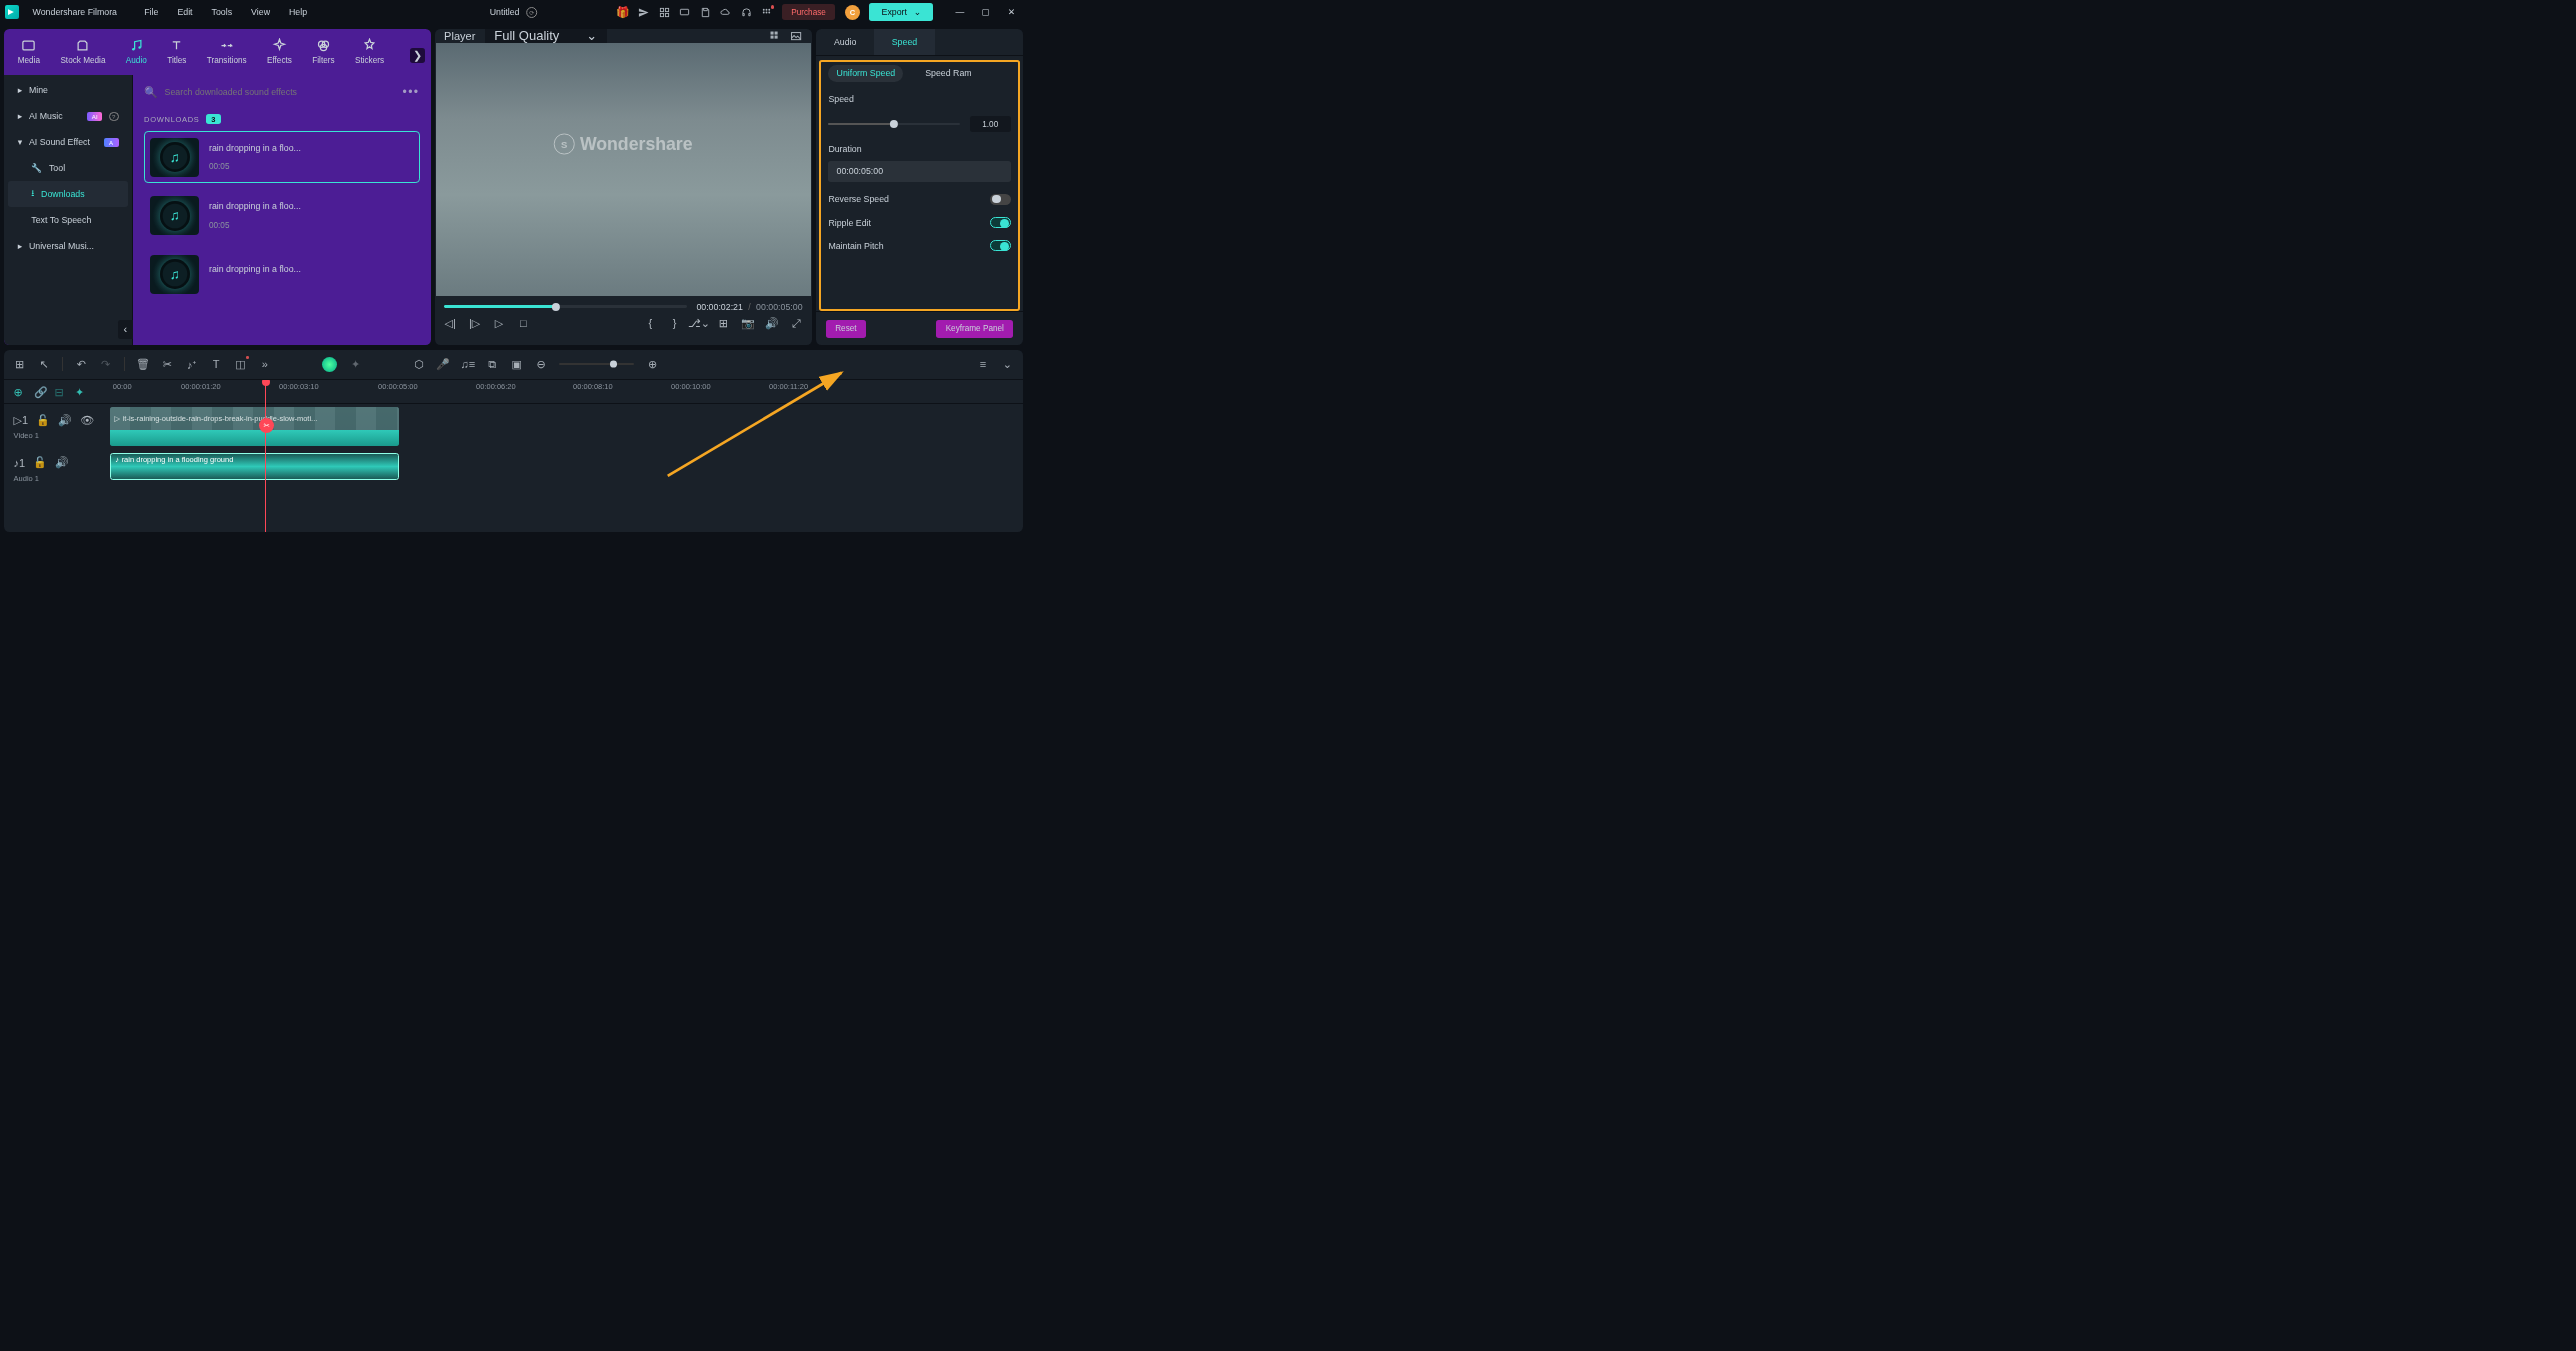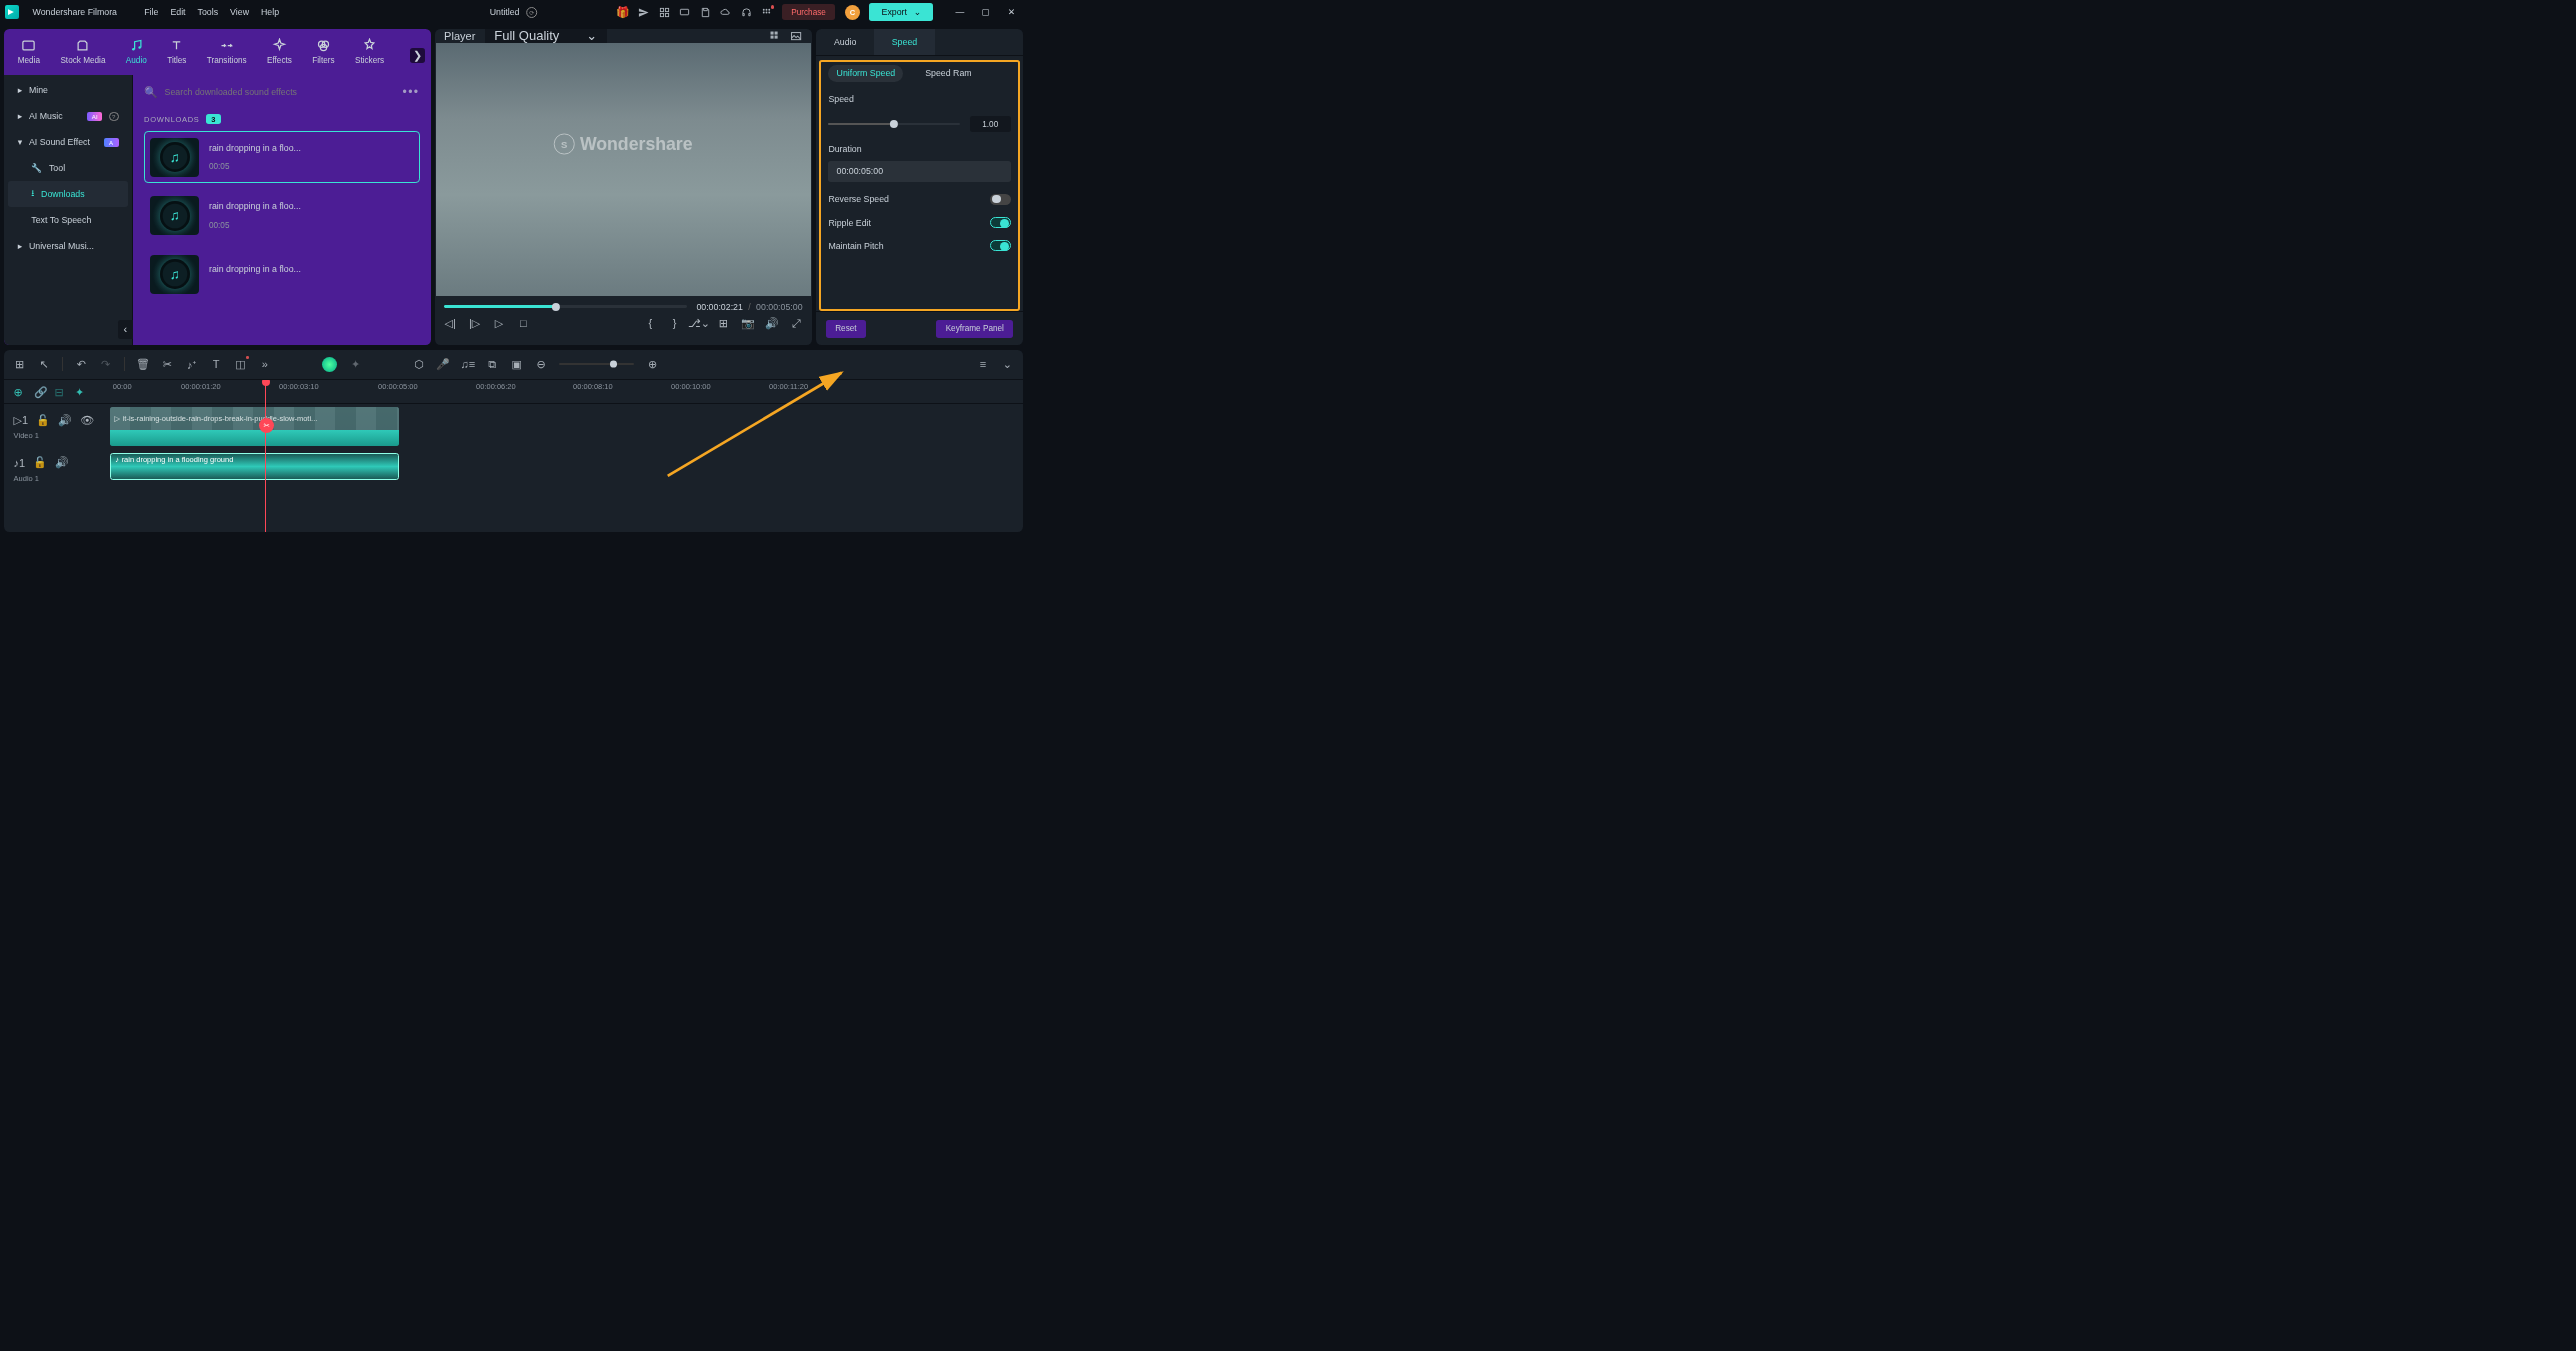--- a/index.html
+++ b/index.html
@@ -3,21 +3,21 @@
 <meta charset="utf-8">
 <style>
 * { margin:0; padding:0; box-sizing:border-box; font-family:"Segoe UI",Arial,sans-serif; user-select:none; }
 body { background:#0d1117; color:#c9d1d9; width:1027px; height:540px; overflow:hidden; position:relative; }
 
 
 .titlebar { height:24.5px; background:#0d1117; display:flex; align-items:center; padding:0 5.4px; gap:13.6px; font-size:8.8px; }
 .titlebar .logo { width:13.6px; height:13.6px; background:linear-gradient(135deg,#0ed8c8,#0aa); border-radius:2px; position:relative; }
 .titlebar .logo::after { content:"▶"; position:absolute; left:2.7px; top:1.4px; font-size:7.5px; color:#fff; }
 .titlebar .app-name { font-weight:500; }
-.titlebar .menus { display:flex; gap:12px; margin-left:13.6px; }
+.titlebar .menus { display:flex; gap:19px; margin-left:13.6px; }
 .titlebar .menus span { cursor:pointer; }
 .titlebar .spacer { flex:1; }
 .titlebar .doc-title { position:absolute; left:50%; transform:translateX(-50%); display:flex; align-items:center; gap:6.8px; }
 .titlebar .doc-title .cloud { width:11px; height:11px; border:1px solid #888; border-radius:50%; display:flex; align-items:center; justify-content:center; font-size:6.1px; color:#888;}
 .titlebar .right { display:flex; align-items:center; gap:9.5px; }
 .tb-icon { width:11px; height:11px; opacity:.85; cursor:pointer; display:inline-flex; align-items:center; justify-content:center; }
 .tb-icon.gift { color:#2fd87a; font-size:11px;}
 .tb-dot { position:relative; }
 .tb-dot::after { content:""; position:absolute; top:-1.4px; right:-2px; width:3.4px;height:3.4px;background:#ff5a5a;border-radius:50%; }
 .purchase-btn { background:#3a1f24; color:#ff6b6b; padding:3.4px 9.5px; border-radius:2.7px; font-size:8.2px; cursor:pointer; }
@@ -103,21 +103,21 @@
 .val-box { background:#12171e; padding:3.4px 9.5px; border-radius:2.7px; font-size:8.2px; min-width:41px; text-align:center;}
 .dur-box { background:#2a3139; padding:5.4px 8.2px; border-radius:2.7px; font-size:8.8px;}
 .toggle-row { display:flex; align-items:center; justify-content:space-between; font-size:8.8px;}
 .toggle { width:20.4px; height:11px; border-radius:5.4px; position:relative; cursor:pointer;}
 .toggle.off { background:#444;}
 .toggle.on { background:#0d3a38; border:0.7px solid #3ae4d4;}
 .toggle .knob { position:absolute; top:0.7px; width:8.8px;height:8.8px;border-radius:50%;}
 .toggle.off .knob { left:1.4px; background:#c9d1d9;}
 .toggle.on .knob { right:0.7px; background:#3ae4d4;}
 .rfooter { height:34px; border-top:0.7px solid #0d1117; display:flex; align-items:center; justify-content:space-between; padding:0 9.5px;}
-.rbtn { background:#4c1d95; padding:4.8px 9.5px; border-radius:2.7px; font-size:8.2px; cursor:pointer;}
+.rbtn { background:#a21caf; padding:4.8px 9.5px; border-radius:2.7px; font-size:8.2px; cursor:pointer;}
 
 
 .timeline { margin:0 4.1px 4.1px; height:182px; background:#1a2129; border-radius:5.4px; display:flex; flex-direction:column; overflow:hidden;}
 .tl-toolbar { height:30px; display:flex; align-items:center; padding:0 9.5px; gap:12.2px; border-bottom:0.7px solid #0d1117;}
 .tl-toolbar .tic { width:12.2px;height:12.2px;opacity:.8;cursor:pointer; display:flex;align-items:center;justify-content:center;}
 .tl-toolbar .divider { width:0.7px;height:13.6px;background:#333;}
 .tl-toolbar .hasdot { position:relative;}
 .tl-toolbar .hasdot::after { content:"";position:absolute;top:-2px;right:-2px;width:2.7px;height:2.7px;background:#ff5a5a;border-radius:50%;}
 .tl-toolbar .sp3 { flex:0 0 27px;}
 .tl-toolbar .ai-ball { width:15px;height:15px;border-radius:50%;background:radial-gradient(circle,#4fffa0,#0a8);}

